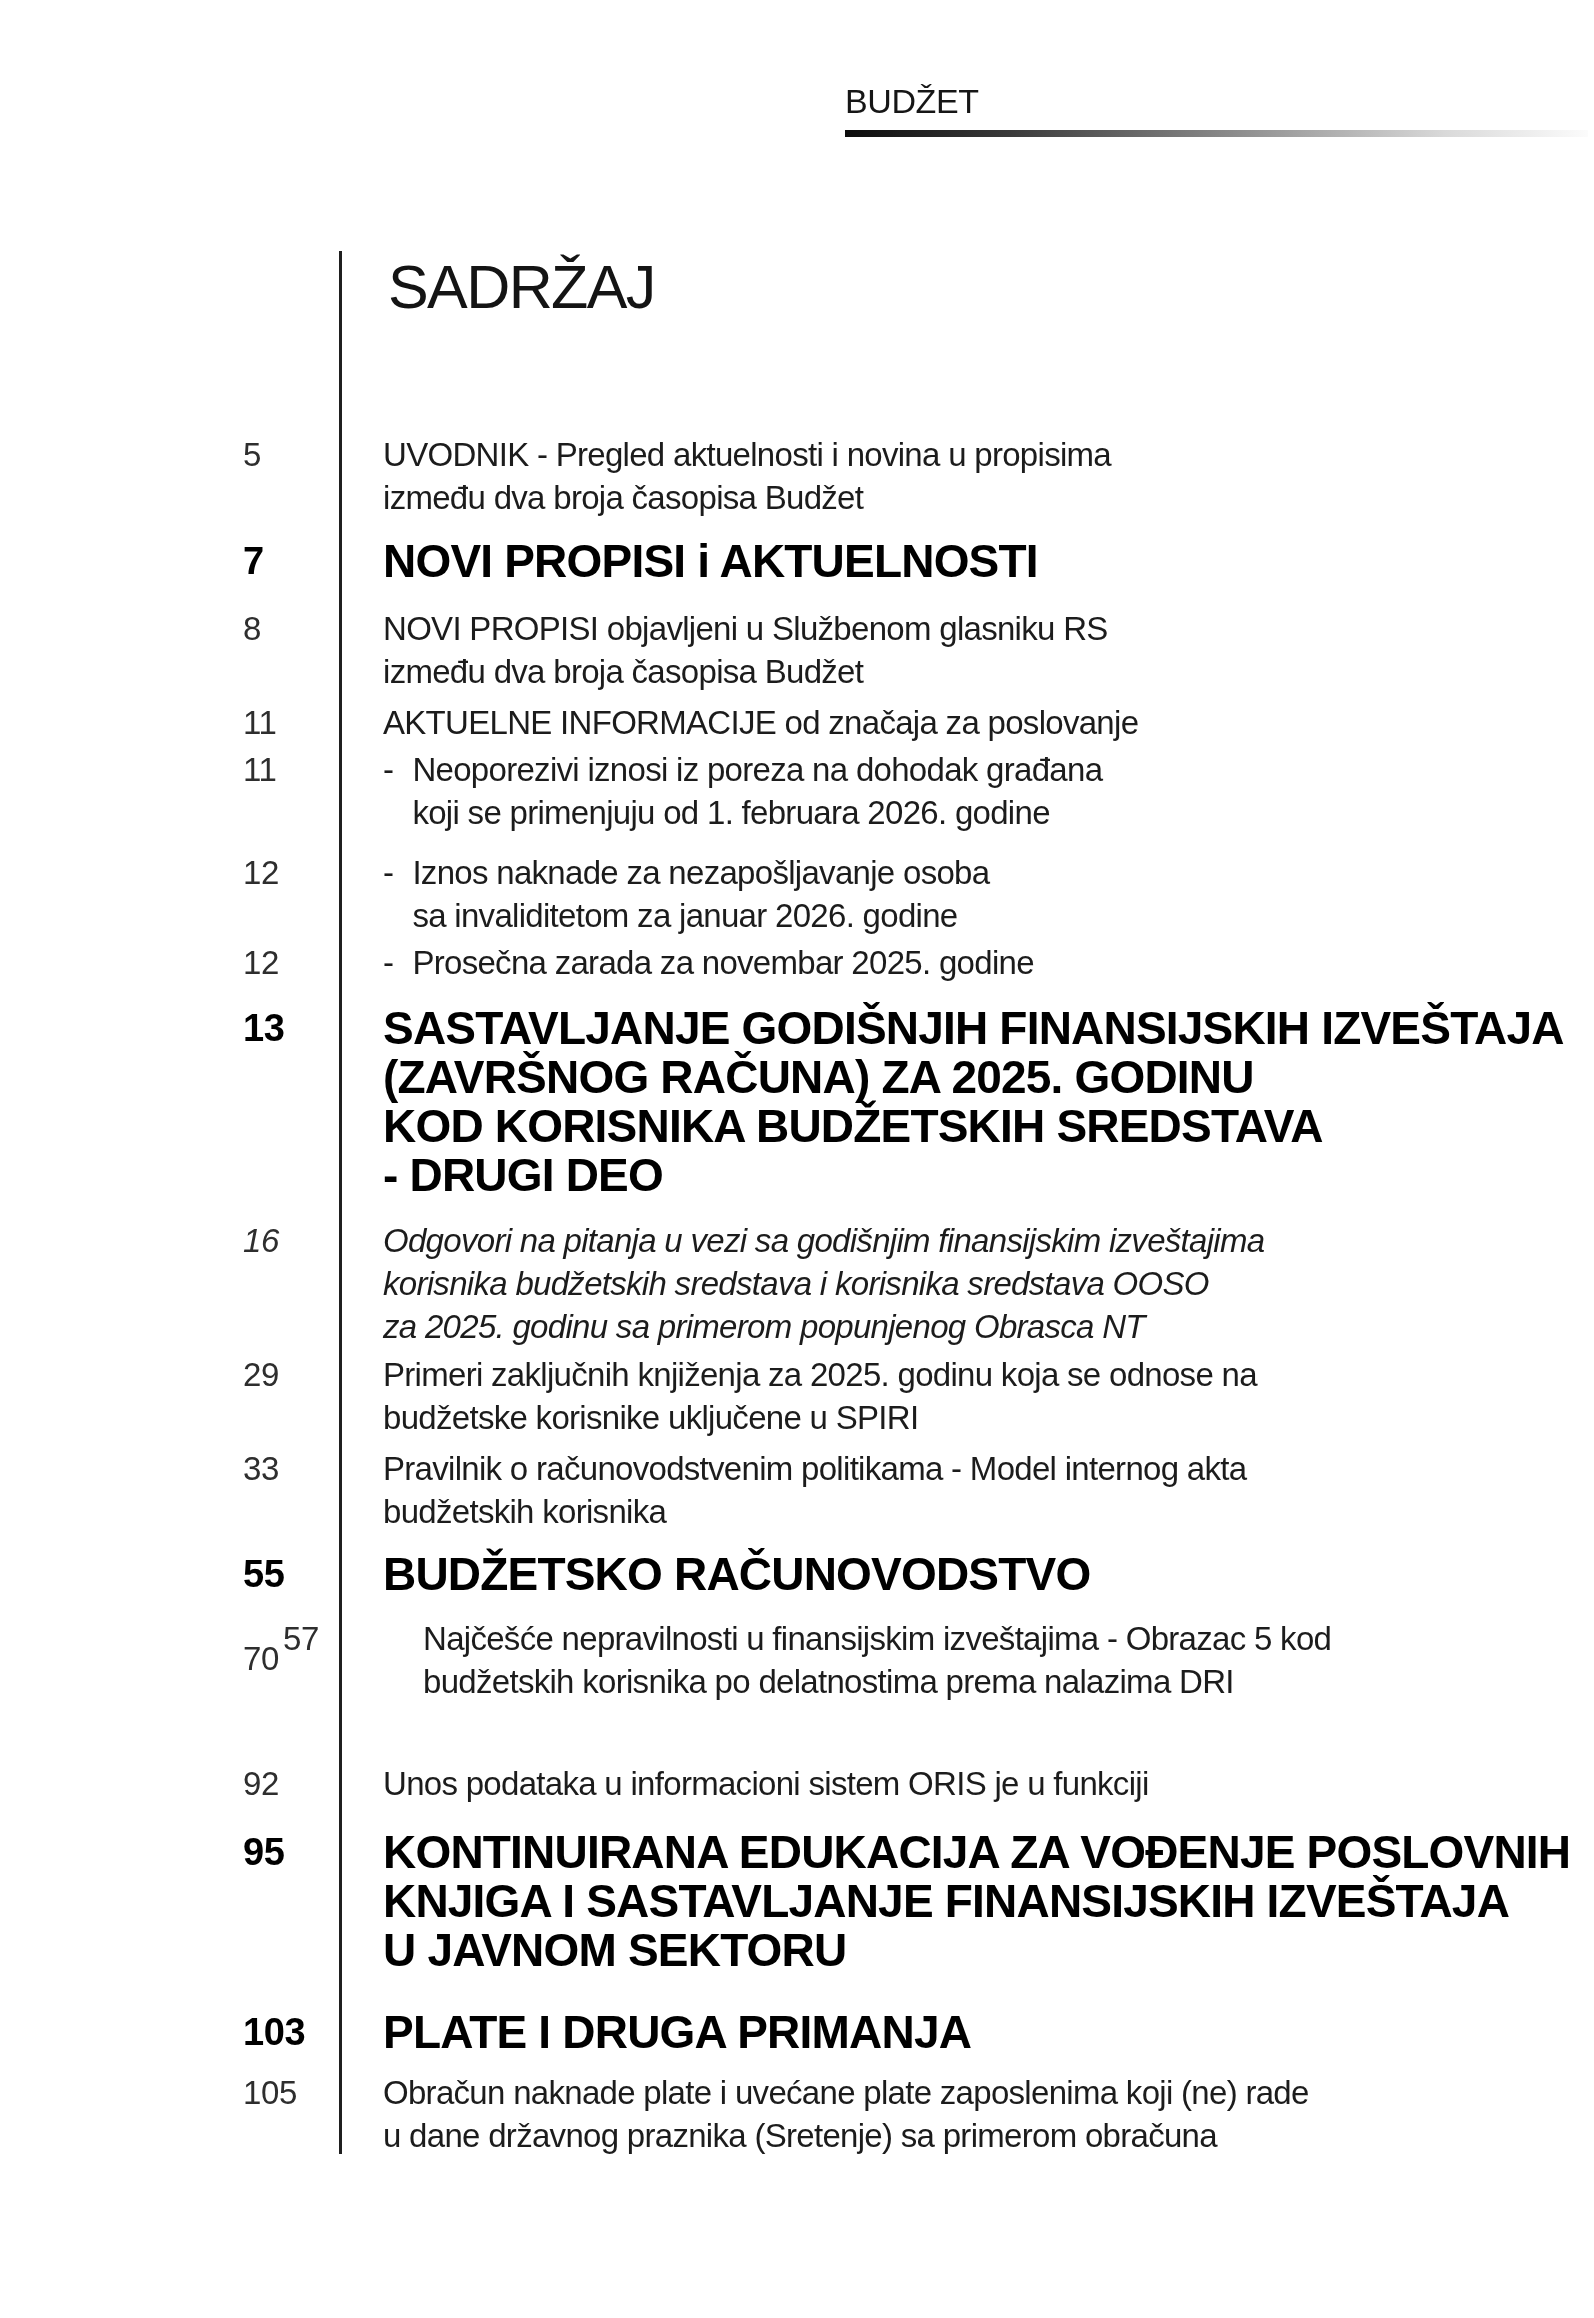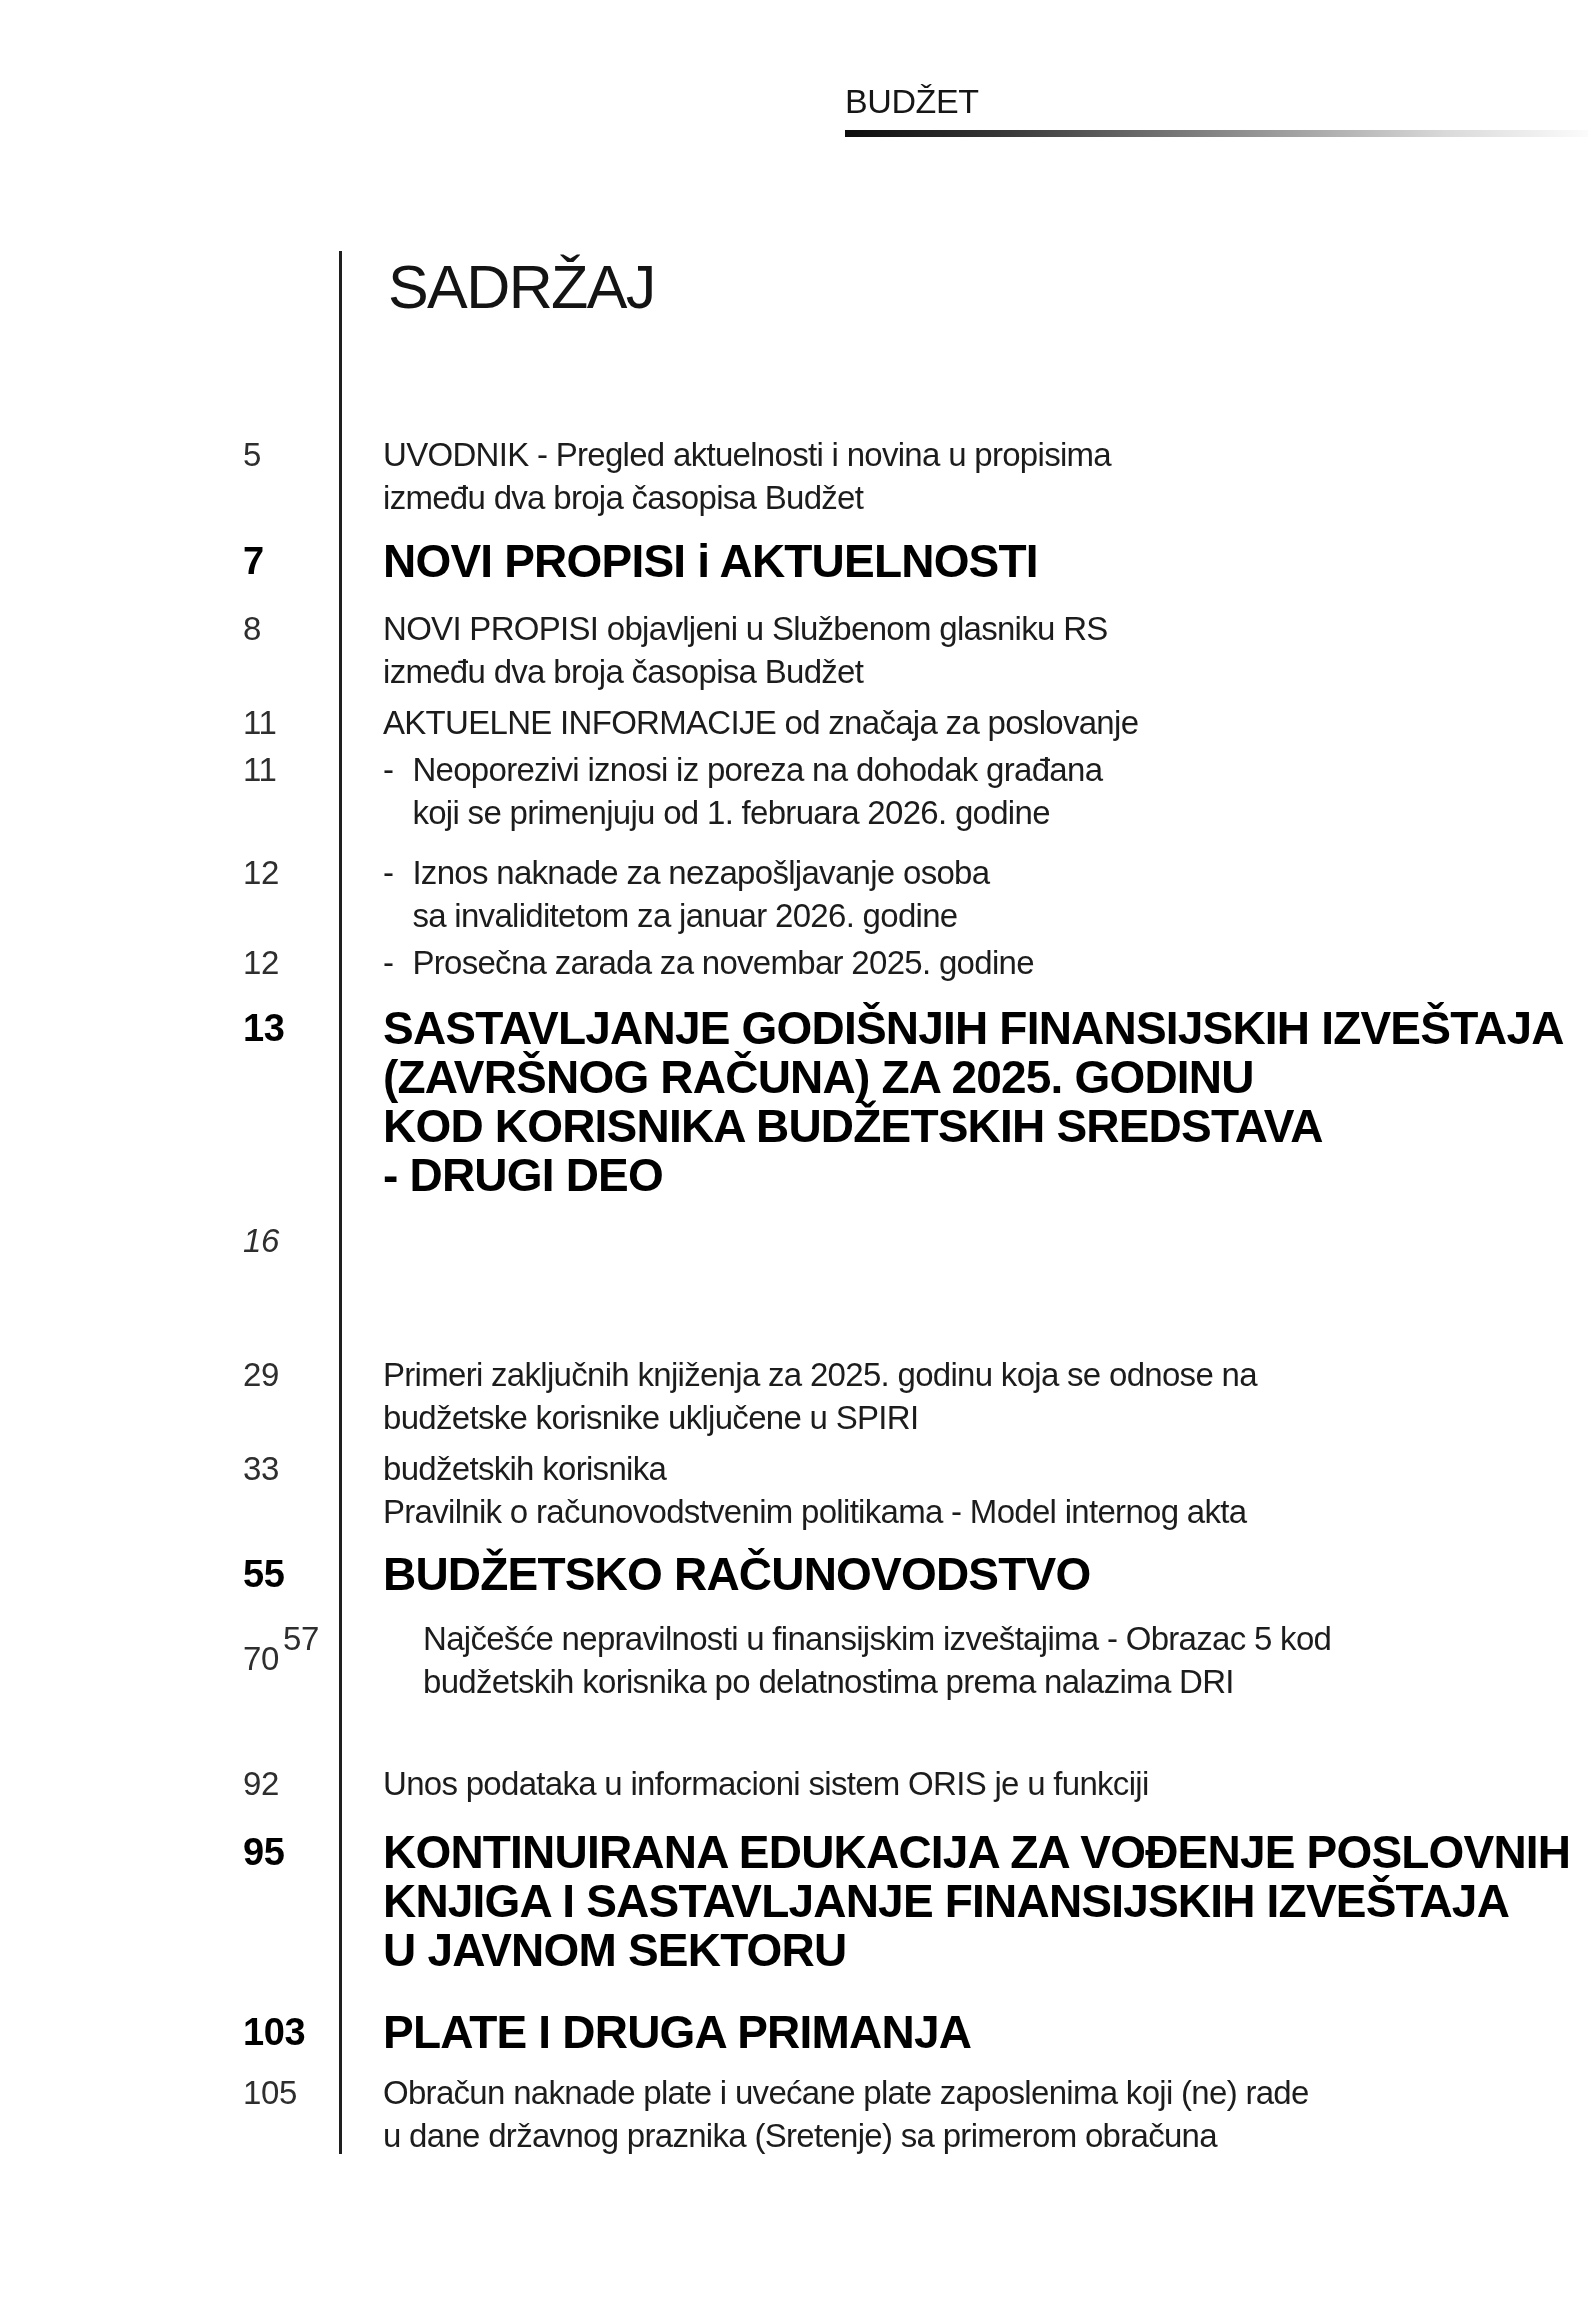--- a/index.html
+++ b/index.html
@@ -216,37 +216,43 @@
 
     <div class="tline">SASTAVLJANJE GODIŠNJIH FINANSIJSKIH IZVEŠTAJA</div>
           <div class="tline">(ZAVRŠNOG RAČUNA) ZA 2025. GODINU</div>
           <div class="tline">KOD KORISNIKA BUDŽETSKIH SREDSTAVA</div>
           <div class="tline">- DRUGI DEO</div>
         </div>
   </div>
 
   <div class="row entry">
     <div class="num">16</div>
+    <div class="content">
+
+    <div class="tline">Odgovori na pitanja u vezi sa godišnjim finansijskim izveštajima</div>
+          <div class="tline">korisnika budžetskih sredstava i korisnika sredstava OOSO</div>
+          <div class="tline">za 2025. godinu sa primerom popunjenog Obrasca NT</div>
+        </div>
   </div>
 
   <div class="row entry">
     <div class="num">29</div>
     <div class="content">
 
     <div class="tline">Primeri zaključnih knjiženja za 2025. godinu koja se odnose na</div>
           <div class="tline">budžetske korisnike uključene u SPIRI</div>
         </div>
   </div>
 
   <div class="row entry">
     <div class="num">33</div>
     <div class="content">
 
-    <div class="tline">budžetskih korisnika</div>
-          <div class="tline">Pravilnik o računovodstvenim politikama - Model internog akta</div>
+    <div class="tline">Pravilnik o računovodstvenim politikama - Model internog akta</div>
+          <div class="tline">budžetskih korisnika</div>
         </div>
   </div>
 
   <div class="row section">
     <div class="num">55</div>
     <div class="content">
 
     <div class="tline">BUDŽETSKO RAČUNOVODSTVO</div>
         </div>
   </div>

